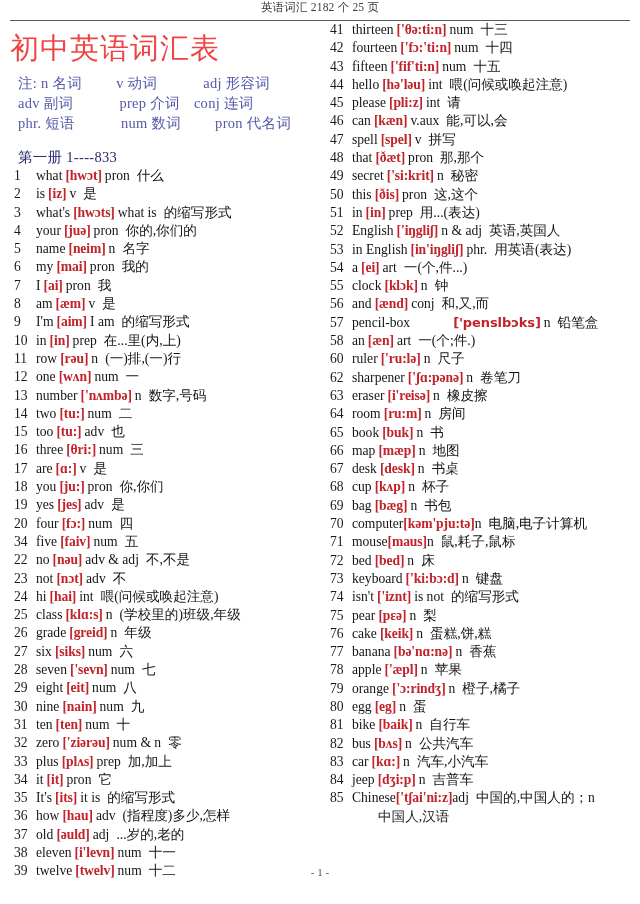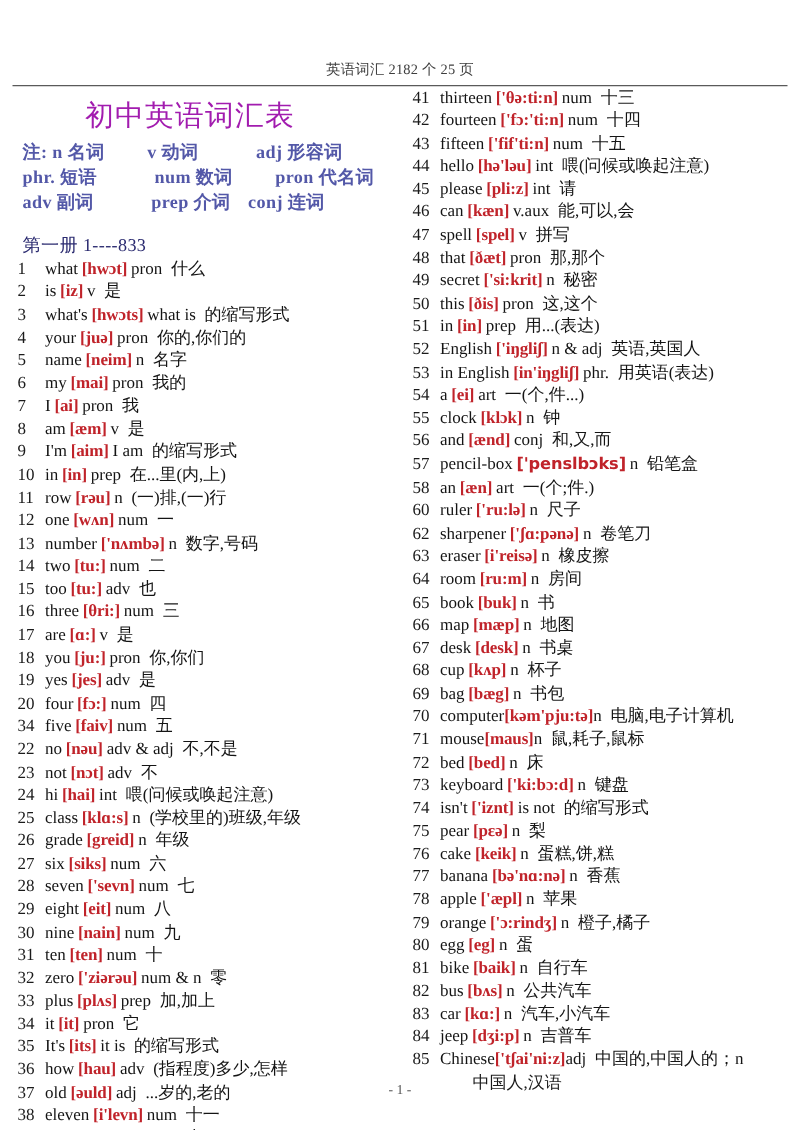--- a/index.html
+++ b/index.html
@@ -11,57 +11,56 @@
     position:relative;
     overflow:hidden;
   }
   .page{position:relative;width:640px;height:904px;}
 
   
   .header{
     text-align:center;
     font-size:11.5px;
     color:#3d3d3d;
-    padding-top:48px;
     letter-spacing:.2px;
   }
   .header-rule{
     height:0;
     border-top:1.6px solid #5a5a5a;
     margin:5px 10px 0 10px;
   }
 
   
   .columns{
     display:flex;
     align-items:flex-start;
     padding:0 6px;
   }
   .col{width:50%;box-sizing:border-box;}
   .col-left{padding-left:4px;}
   .col-right{padding-left:6px;}
 
   
   .doc-title{
-    text-align:center;
-    font-size:23px;
+    text-align:left;
+    font-size:29px;
     font-weight:400;
     margin:8px 0 4px 0;
     padding-right:26px;
     letter-spacing:1px;
-    color:#a21caf;
+    color:#ef4444;
   }
   .legend{
     color:#5358a8;
     font-size:14.5px;
     line-height:1.38;
     padding-left:8px;
     letter-spacing:.3px;
   }
-  .legend-row{white-space:nowrap;font-weight:bold;}
+  .legend-row{white-space:nowrap;}
   .legend-row .sp1{display:inline-block;width:14px;}
   .legend-row .sp2{display:inline-block;width:34px;}
   .legend-row .sp3{display:inline-block;width:46px;}
   .volume{
     color:#2b2b70;
     font-size:14.5px;
     padding-left:8px;
     letter-spacing:.3px;
     margin-top:15px;
   }
@@ -85,20 +84,21 @@
   .entry .body{flex:1 1 auto;}
   .word{color:#141414;}
   .phon{
     color:#c0232a;
     font-weight:bold;
     letter-spacing:-.1px;
   }
   .phon.sans{
     font-family:"DejaVu Sans","Liberation Sans",sans-serif;
     font-size:13px;
+    margin-left:40px;
   }
   .pos{color:#141414;}
   .cn{color:#141414;}
   .gap-s{display:inline-block;width:3px;}
   .gap-m{display:inline-block;width:7px;}
   .cont{
     padding-left:52px;
     font-size:13.6px;
     line-height:18.3px;
   }
@@ -125,24 +125,24 @@
 
   <div class="columns">
 
     <div class="col col-left">
       <div class="doc-title">初中英语词汇表</div>
       <div class="legend">
         <div class="legend-row">
           <span>注: n 名词</span><span class="sp2"></span><span>v 动词</span><span class="sp3"></span><span>adj 形容词</span>
         </div>
         <div class="legend-row">
-          <span>phr. 短语</span><span class="sp3"></span><span>num 数词</span><span class="sp2"></span><span>pron 代名词</span>
+          <span>adv 副词</span><span class="sp3"></span><span>prep 介词</span><span class="sp1"></span><span>conj 连词</span>
         </div>
         <div class="legend-row">
-          <span>adv 副词</span><span class="sp3"></span><span>prep 介词</span><span class="sp1"></span><span>conj 连词</span>
+          <span>phr. 短语</span><span class="sp3"></span><span>num 数词</span><span class="sp2"></span><span>pron 代名词</span>
         </div>
       </div>
       <div class="volume">第一册 1----833</div>
       <div id="left-entries">
           <div class="entry">
             <span class="num">1</span>
             <span class="body"><span class="word">what</span><span class="gap-s"></span><span class="phon">[hwɔt]</span><span class="gap-s"></span><span class="pos">pron</span><span class="gap-m"></span><span class="cn">什么</span></span>
           </div>
           <div class="entry">
             <span class="num">2</span>

